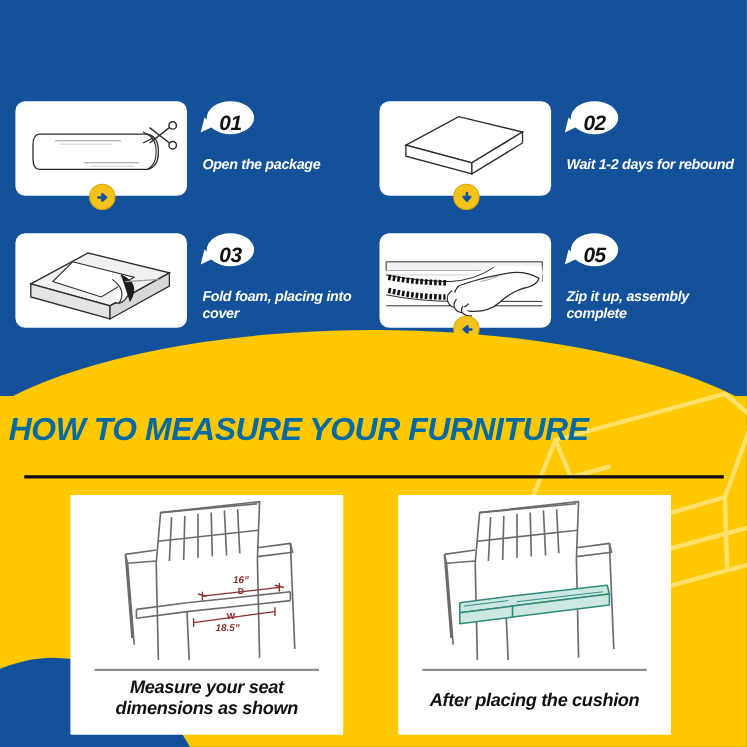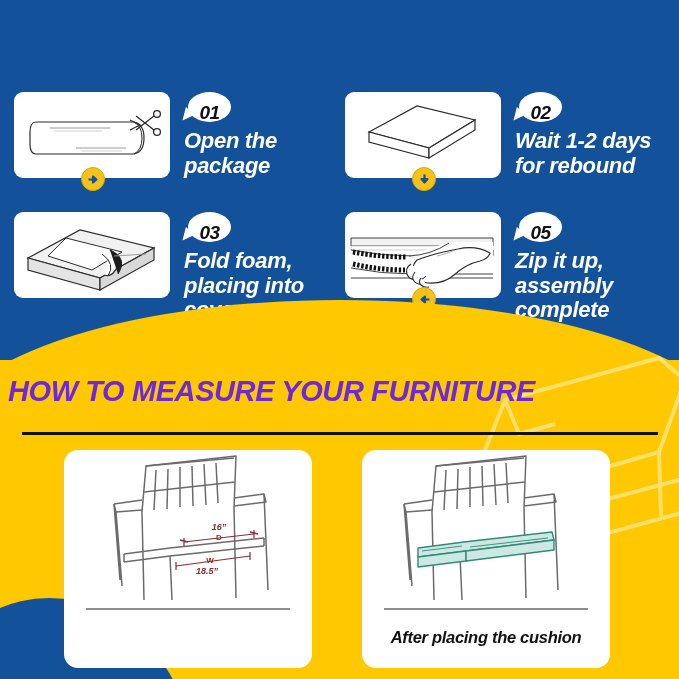--- a/index.html
+++ b/index.html
@@ -62,46 +62,46 @@
   .num-bubble .tail{
     position:absolute;left:0px;top:16px;width:0;height:0;
     border-left:11px solid #ffffff;border-top:5px solid transparent;
     border-bottom:9px solid transparent;transform:rotate(14deg);
   }
   .num-bubble .num{
     font-size:19px;font-weight:bold;font-style:italic;color:#111;
     letter-spacing:-0.5px;line-height:1;
   }
   .step-label{
-    margin-top:5px;
-    font-size:22px;font-weight:bold;font-style:italic;color:#ffffff;
+    margin-top:19px;
+    font-size:13px;font-weight:bold;font-style:italic;color:#ffffff;
     line-height:1.12;letter-spacing:-0.3px;
   }
 
   
   .yellow-panel{
     position:absolute;left:0;top:330px;width:679px;height:349px;overflow:hidden;
   }
   .wm{position:absolute;right:-10px;top:10px;opacity:1;}
   .blue-blob{
     position:absolute;left:-96px;top:268px;width:290px;height:170px;
     background:#13529B;border-radius:50% 50% 0 0 / 100% 100% 0 0;
   }
   .measure-title{
     position:absolute;left:0;top:375px;width:543px;text-align:center;
-    font-size:29px;font-weight:bold;font-style:italic;color:#6d28d9;
+    font-size:29px;font-weight:bold;font-style:italic;color:#0369a1;
     letter-spacing:-0.4px;
   }
   .measure-rule{
     position:absolute;left:22px;top:432px;width:636px;height:3px;background:#111111;
   }
 
   
   .mcard{
-    position:absolute;background:#ffffff;border-radius:14px;
+    position:absolute;background:#ffffff;border-radius:1px;
     width:248px;height:218px;overflow:hidden;
   }
   .mcard .art{position:absolute;left:0;top:0;}
   .mcard .sep{
     position:absolute;left:22px;top:158px;width:204px;height:2px;background:#8d8d8d;
   }
   .mcard .cap{
     position:absolute;left:10px;top:166px;width:228px;text-align:center;
     font-size:16.5px;font-weight:bold;font-style:italic;color:#111111;
     line-height:1.16;letter-spacing:-0.3px;
@@ -283,20 +283,21 @@
         <path d="M116 90 L124 92 M186 82 L194 84" stroke-width="1.4"></path>
         <path d="M112 116 L186 106"></path>
         <path d="M112 112 L112 120 M186 102 L186 110"></path>
       </g>
       <text x="155" y="80" fill="#8C2B2B" font-size="9" font-weight="bold" font-style="italic" font-family="Liberation Sans, sans-serif" text-anchor="middle">16”</text>
       <text x="155" y="90" fill="#8C2B2B" font-size="8" font-weight="bold" font-family="Liberation Sans, sans-serif" text-anchor="middle">D</text>
       <text x="146" y="113" fill="#8C2B2B" font-size="8" font-weight="bold" font-family="Liberation Sans, sans-serif" text-anchor="middle">W</text>
       <text x="143" y="124" fill="#8C2B2B" font-size="9" font-weight="bold" font-style="italic" font-family="Liberation Sans, sans-serif" text-anchor="middle">18.5”</text>
     </svg>
     <div class="sep"></div>
+    <div class="cap">Measure your seat dimensions as shown</div>
   </div>
 
   <div class="mcard" style="left:362px;top:450px;">
     <svg class="art" width="248" height="160" viewBox="0 0 248 160">
       <g fill="none" stroke="#6b6b6b" stroke-width="1.5" stroke-linejoin="round">
         <path d="M70 62 L74 16 L164 6 L162 58"></path>
         <path d="M74 16 L162 8"></path>
         <path d="M72 42 L163 32"></path>
         <path d="M84 20 L82 60 M96 19 L95 59 M108 17 L108 57 M120 16 L121 56 M132 14 L134 55 M144 13 L146 53"></path>
         <path d="M70 62 L72 150 M162 58 L164 148"></path>

